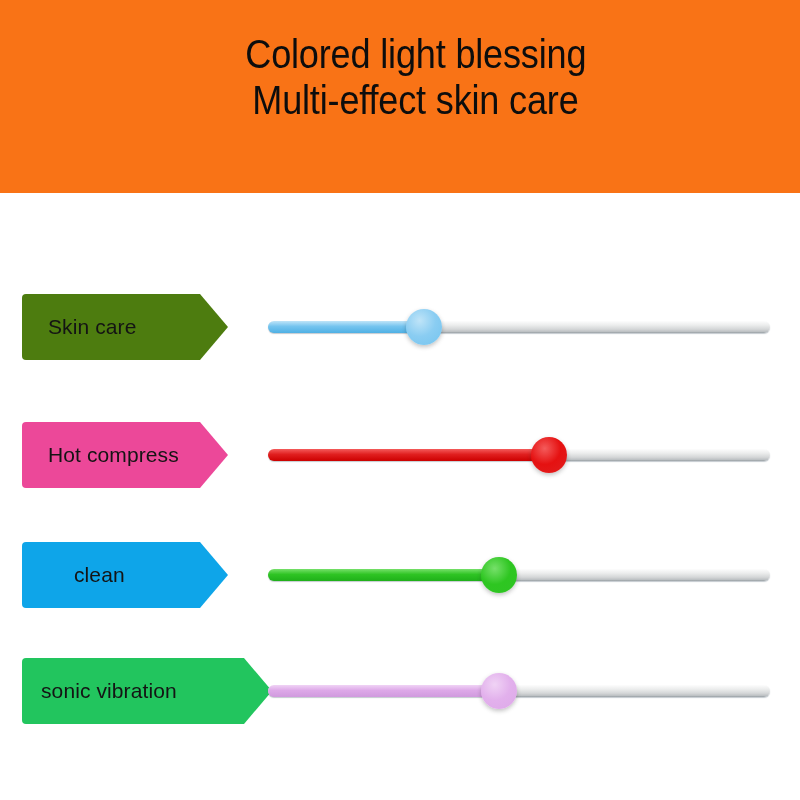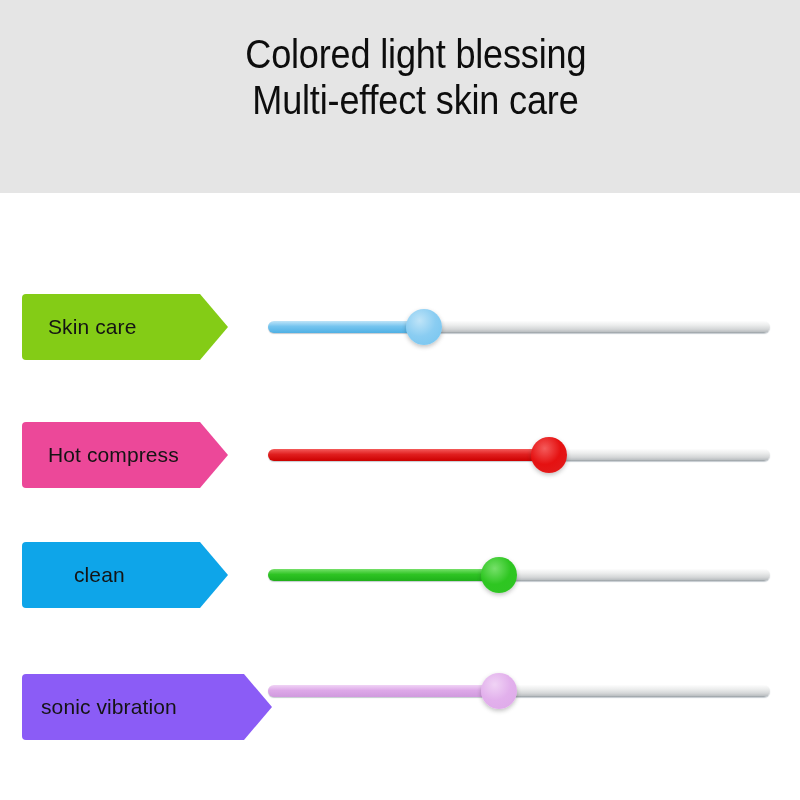--- a/index.html
+++ b/index.html
@@ -132,29 +132,29 @@
     margin-left: -18px;
     border-radius: 50%;
     box-shadow: 0 2px 4px rgba(40,40,40,0.28);
   }
 
   
 </style>
 </head>
 <body>
 
-<div id="header-banner" style="background: #e5e5e5; padding-left: 31px;">
+<div id="header-banner" style="background: #f97316; padding-left: 31px;">
   <div class="title-line">Colored light blessing</div>
   <div class="title-line">Multi-effect skin care</div>
 </div>
 
 <div id="feature-list">
 
   <div class="feature-row r0">
-    <div class="label-arrow w-narrow align-left" style="background: #84cc16;">
+    <div class="label-arrow w-narrow align-left" style="background: #4d7c0f;">
       <span class="label-text">Skin care</span>
     </div>
     <div class="slider">
       <div class="track-base"></div>
       <div class="track-fill" style="width: 31%; background: linear-gradient(rgb(191, 228, 248) 0%, rgb(116, 196, 239) 45%, rgb(79, 176, 228) 100%);"></div>
       <div class="thumb" style="left: 31%; background: radial-gradient(circle at 38% 32%, rgb(191, 228, 248) 0%, rgb(138, 205, 242) 48%, rgb(116, 196, 239) 100%);"></div>
     </div>
   </div>
 
   <div class="feature-row r1">
@@ -173,21 +173,21 @@
       <span class="label-text">clean</span>
     </div>
     <div class="slider">
       <div class="track-base"></div>
       <div class="track-fill" style="width: 46%; background: linear-gradient(rgb(118, 224, 106) 0%, rgb(47, 196, 36) 45%, rgb(31, 176, 26) 100%);"></div>
       <div class="thumb" style="left: 46%; background: radial-gradient(circle at 38% 32%, rgb(118, 224, 106) 0%, rgb(46, 198, 33) 48%, rgb(47, 196, 36) 100%);"></div>
     </div>
   </div>
 
   <div class="feature-row r3">
-    <div class="label-arrow w-wide align-in" style="background: #8b5cf6; margin-top: 16px;">
+    <div class="label-arrow w-wide align-in" style="background: #22c55e;">
       <span class="label-text">sonic vibration</span>
     </div>
     <div class="slider">
       <div class="track-base"></div>
       <div class="track-fill" style="width: 46%; background: linear-gradient(rgb(240, 211, 245) 0%, rgb(221, 168, 232) 45%, rgb(208, 154, 222) 100%);"></div>
       <div class="thumb" style="left: 46%; background: radial-gradient(circle at 38% 32%, rgb(240, 211, 245) 0%, rgb(226, 176, 236) 48%, rgb(221, 168, 232) 100%);"></div>
     </div>
   </div>
 
 </div>

